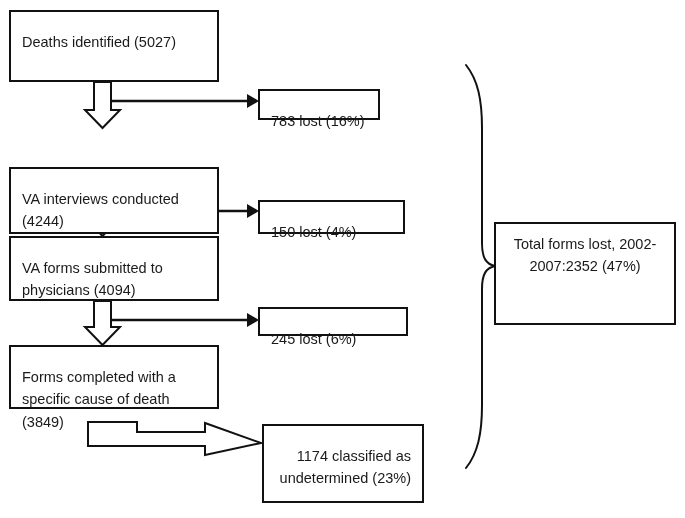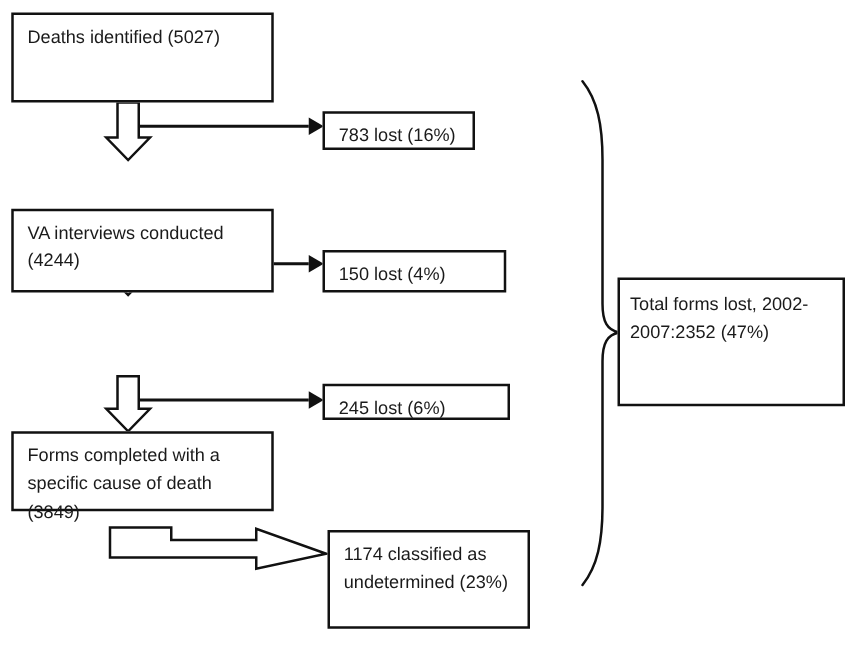--- a/index.html
+++ b/index.html
@@ -22,25 +22,25 @@
     position: absolute;
     box-sizing: border-box;
     border: 2px solid #111111;
     background: #ffffff;
     font-size: 14.5px;
     line-height: 1.55;
     color: #1a1a1a;
   }
   .box .txt {
     display: block;
-    padding: 7px 11px 0 11px;
+    padding: 19px 11px 0 11px;
     white-space: pre-line;
   }
   .box.center {
-    text-align: left;
+    text-align: center;
   }
   .box.center .txt {
     padding: 9px 8px 0 8px;
   }
   .svg-layer {
     position: absolute;
     left: 0;
     top: 0;
     width: 685px;
     height: 518px;
@@ -103,40 +103,44 @@
 
   <div class="box" style="left:9px; top:10px; width:210px; height:72px;">
     <span class="txt">Deaths identified (5027)</span>
   </div>
 
   <div class="box" style="left:9px; top:127px; width:210px; height:67px;margin-top:40px;">
     <span class="txt">VA interviews conducted
 (4244)</span>
   </div>
 
+  <div class="box" style="left:9px; top:236px; width:210px; height:65px;">
+    <span class="txt">VA forms submitted to
+physicians (4094)</span>
+  </div>
 
   <div class="box" style="left:9px; top:345px; width:210px; height:64px;">
     <span class="txt">Forms completed with a
 specific cause of death
 (3849)</span>
   </div>
 
   <div class="box" style="left:258px; top:89px; width:122px; height:31px;">
     <span class="txt">783 lost (16%)</span>
   </div>
 
   <div class="box" style="left:258px; top:200px; width:147px; height:34px;">
     <span class="txt">150 lost (4%)</span>
   </div>
 
   <div class="box" style="left:258px; top:307px; width:150px; height:29px;">
     <span class="txt">245 lost (6%)</span>
   </div>
 
-  <div class="box" style="left:262px; top:424px; width:162px; height:79px;">
+  <div class="box" style="left:262px; top:424px; width:162px; height:79px;text-align:right;">
     <span class="txt">1174 classified as
 undetermined (23%)</span>
   </div>
 
   <div class="box center" style="left:494px; top:222px; width:182px; height:103px;">
     <span class="txt">Total forms lost, 2002-
 2007:2352 (47%)</span>
   </div>
 
 </div>

